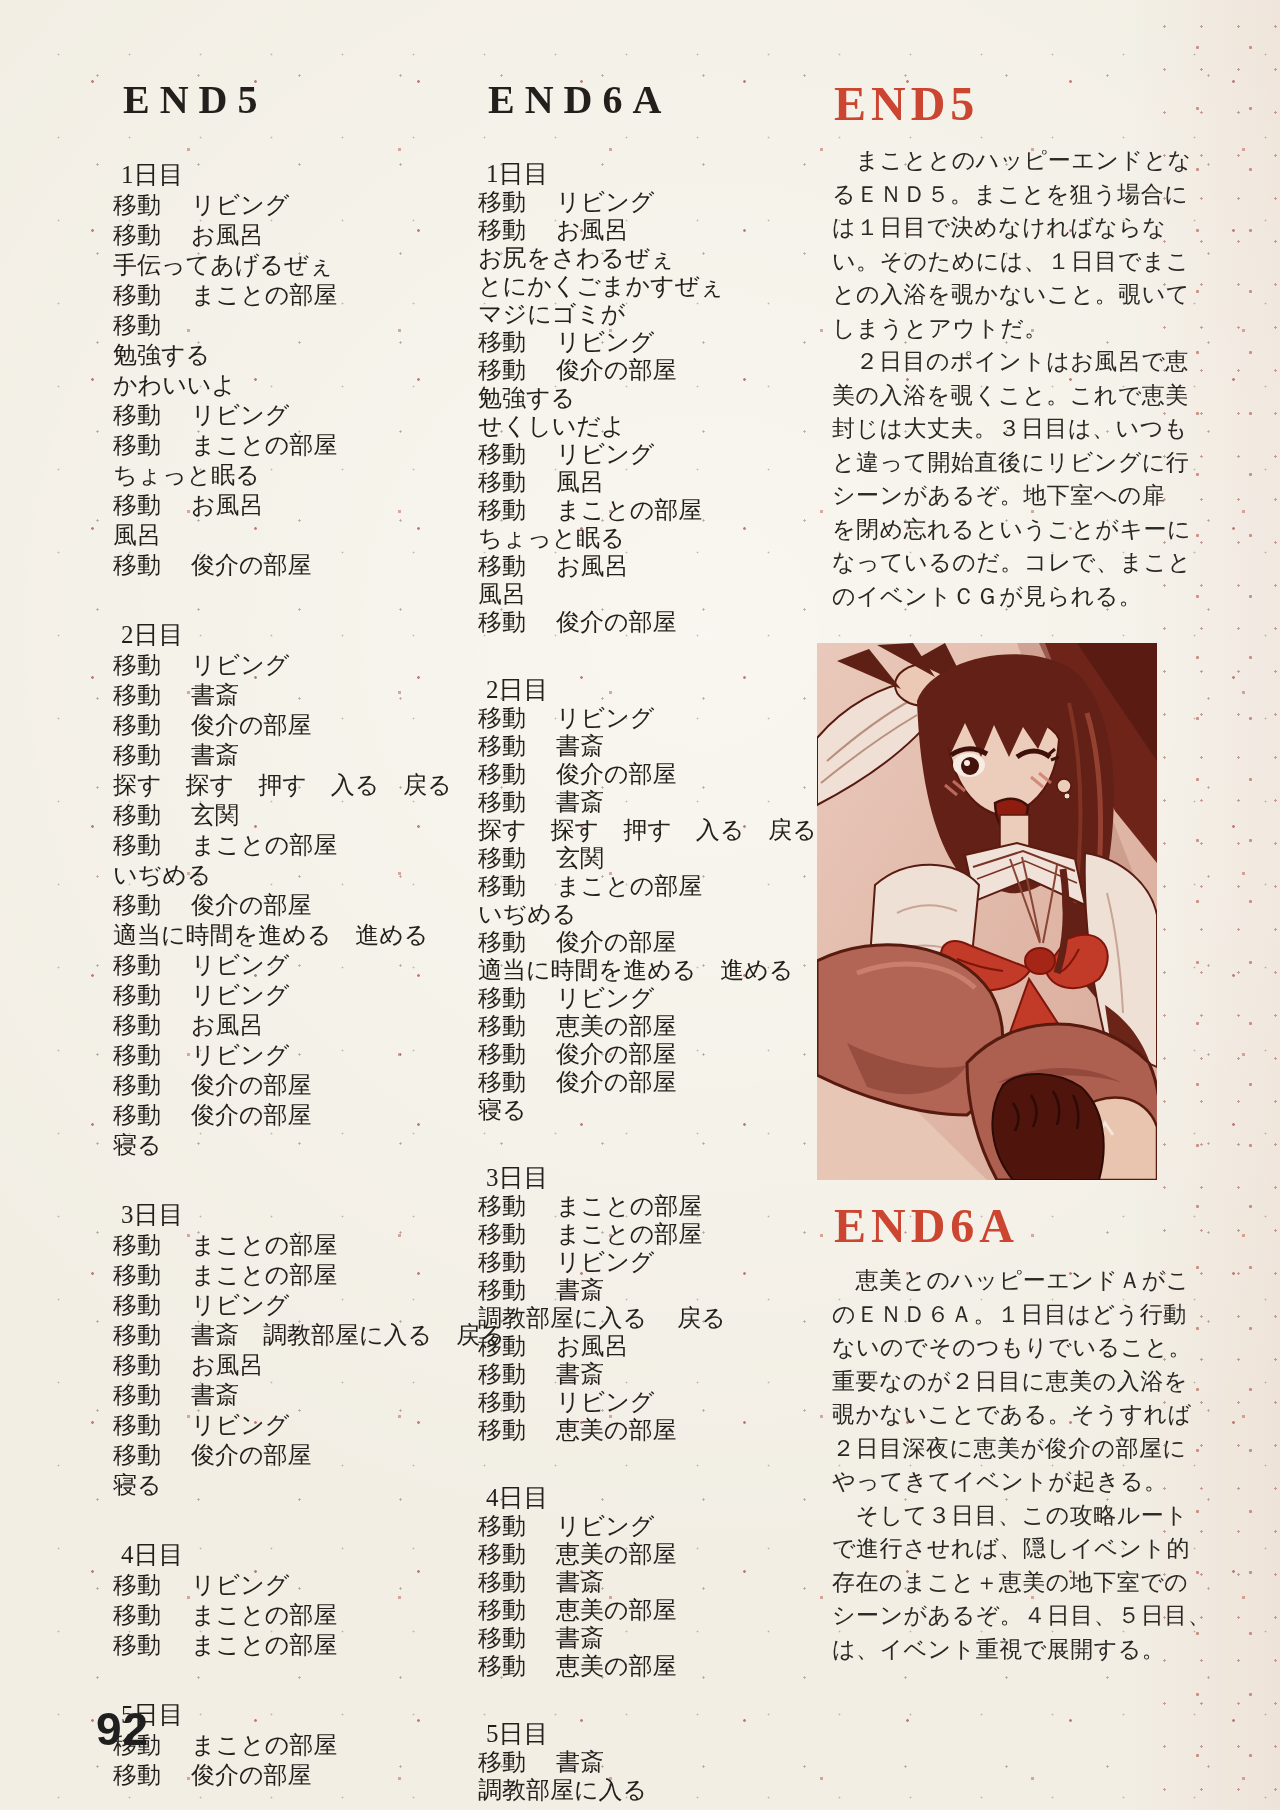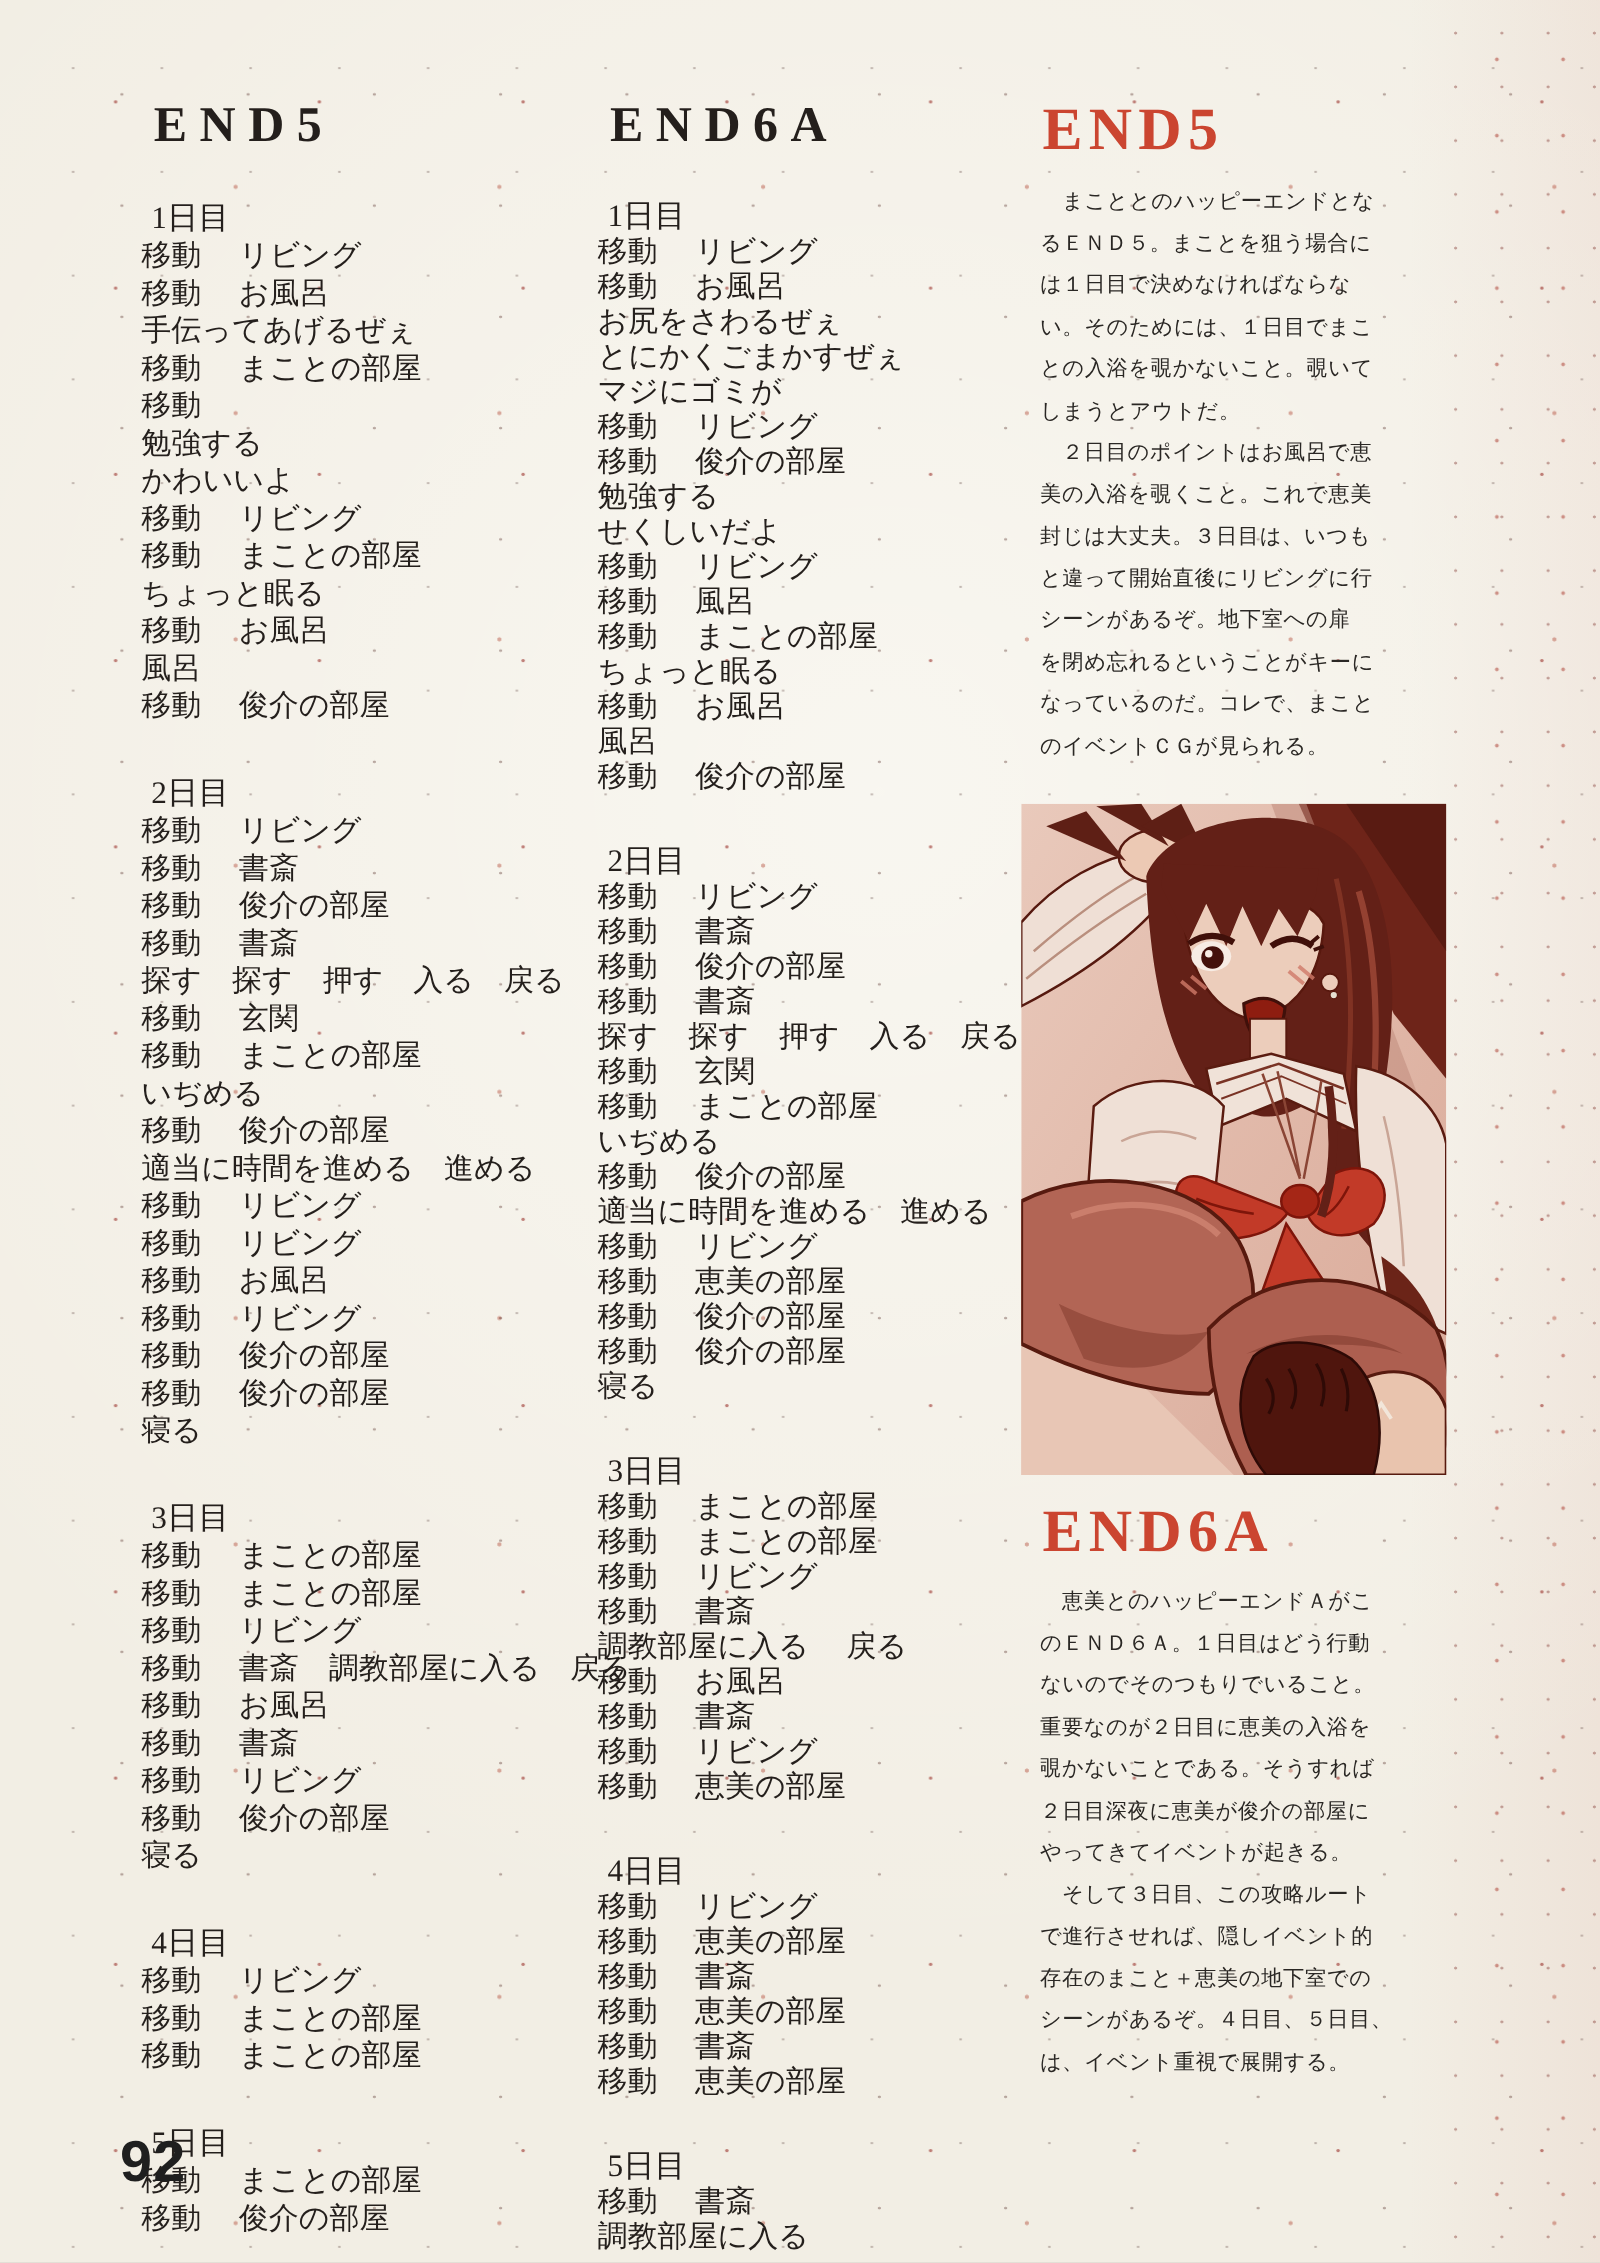--- a/index.html
+++ b/index.html
@@ -51,21 +51,21 @@
   .col-right { left:832px; width:324px; }
   .red-heading {
     font-family:"Liberation Serif","DejaVu Serif",serif;
     font-weight:700; font-size:48px; line-height:1; letter-spacing:5px;
     color:#cb4530; margin:0 0 16px 2px; white-space:nowrap;
   }
   .red-heading.second { margin-top:22px; margin-bottom:14px; }
   .para { margin:0; }
   .pline {
     font-family:Liberation Serif, serif;
-    font-size:17px; line-height:33.5px; letter-spacing:.5px;
+    font-size:23px; line-height:33.5px; letter-spacing:.5px;
     color:#2a2724; white-space:pre;
   }
   figure.event-cg { margin:30px 0 0 -15px; width:340px; height:537px; }
   figure.event-cg svg { display:block; }
 
   .page-number {
     position:absolute; left:96px; top:1702px;
     font-family:"Liberation Sans","DejaVu Sans",sans-serif;
     font-weight:700; font-size:46px; letter-spacing:1px; color:#1f1f1f;
   }

